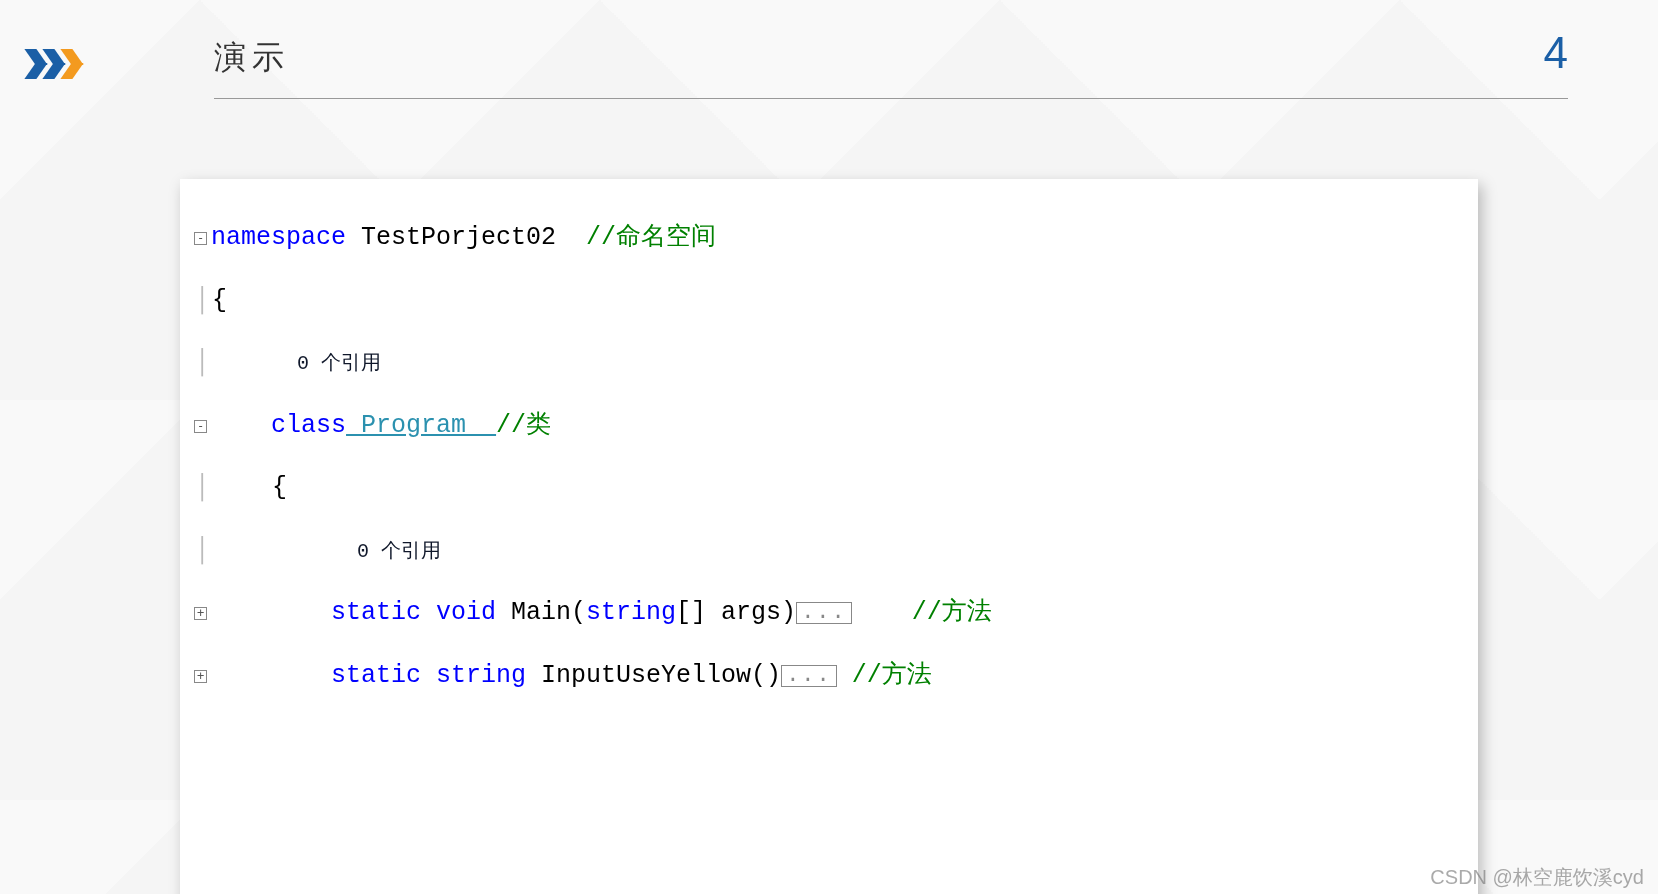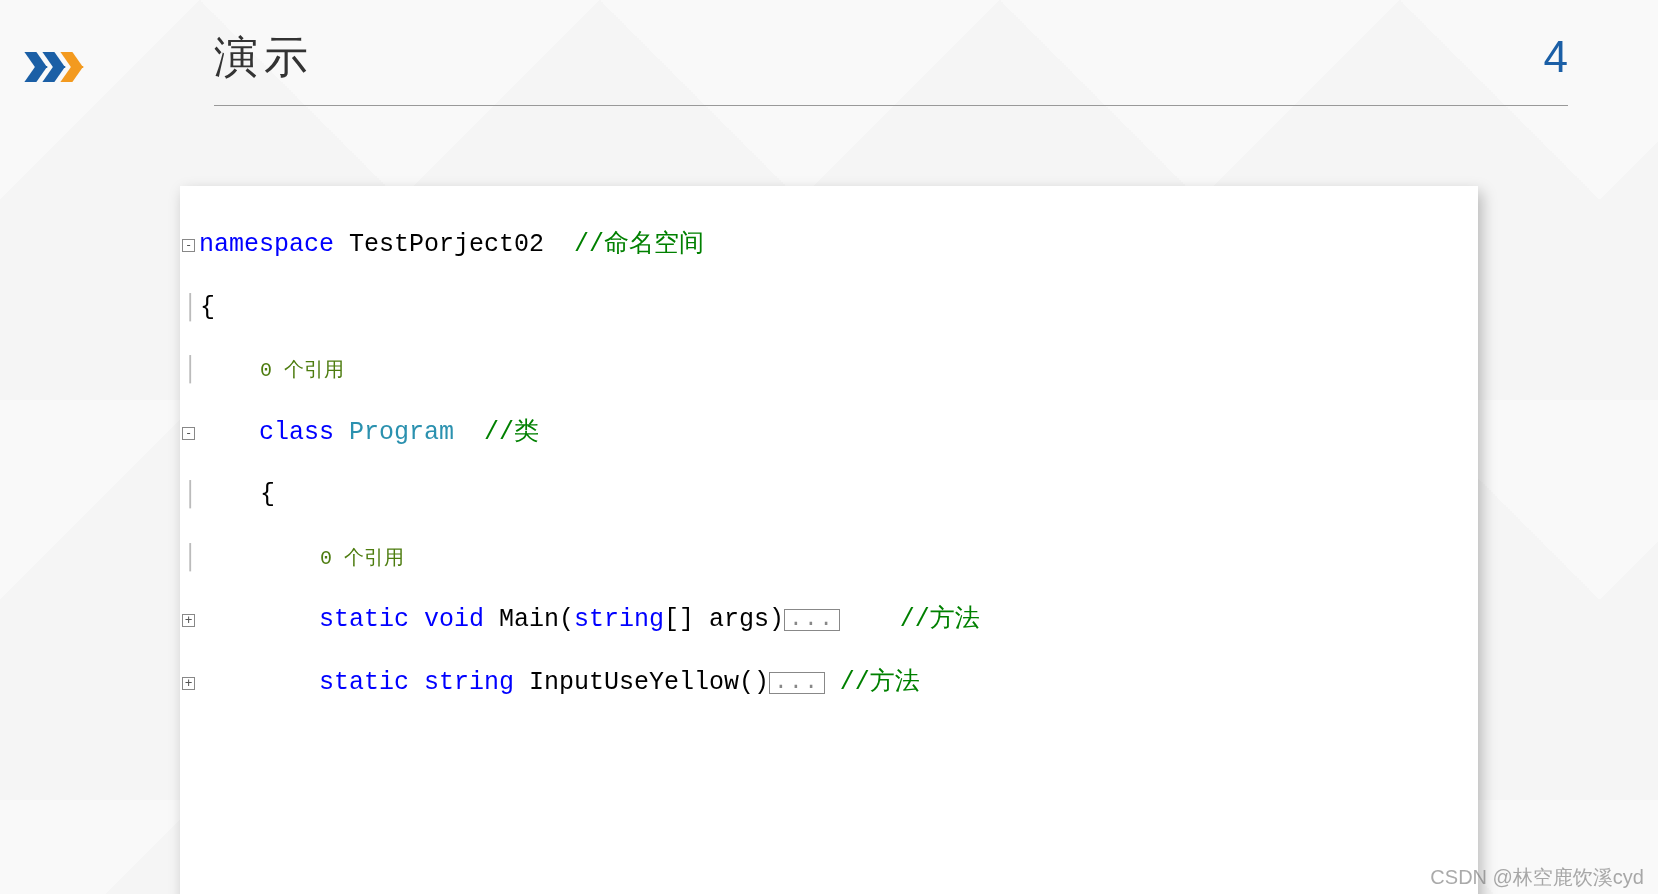--- a/index.html
+++ b/index.html
@@ -47,21 +47,21 @@
   .title-wrap {
     flex: 1;
     border-bottom: 1px solid #999;
     padding-bottom: 18px;
     display: flex;
     justify-content: space-between;
     align-items: baseline;
     margin-right: 60px;
   }
   .title {
-    font-size: 44px;
+    font-size: 32px;
     color: #333;
     letter-spacing: 6px;
     font-weight: 400;
   }
   .page-num {
     font-size: 44px;
     color: #1b5fa6;
     font-weight: 300;
   }
   .code-box {
@@ -92,34 +92,34 @@
     font-family: Consolas, monospace;
   }
   .vline {
     display:inline-block;
     width:20px;
     text-align:center;
     color:#bbb;
     vertical-align:top;
   }
   .kw { color: #0000ff; }
-  .type { color: #2b91af; }
+  .type { color: #2b91af; text-decoration: underline; }
   .cm { color: #008000; }
-  .ref { color: #4d7c0f; font-size: 20px; }
+  .ref { color: #0f172a; font-size: 20px; margin-left: 25px; }
   .collapsed {
     display: inline-block;
     border: 1px solid #888;
     padding: 0 4px;
     color: #888;
     font-size: 22px;
     line-height: 20px;
     vertical-align: 1px;
     letter-spacing: 2px;
   }
-  .row { display:block; padding-left:0;}
+  .row { display:block; padding-left:12px;}
   .watermark {
     position: absolute;
     right: 14px;
     bottom: 3px;
     color: rgba(100,100,100,0.55);
     font-size: 20px;
     font-family: "Microsoft YaHei", sans-serif;
   }
 </style>
 </head>

